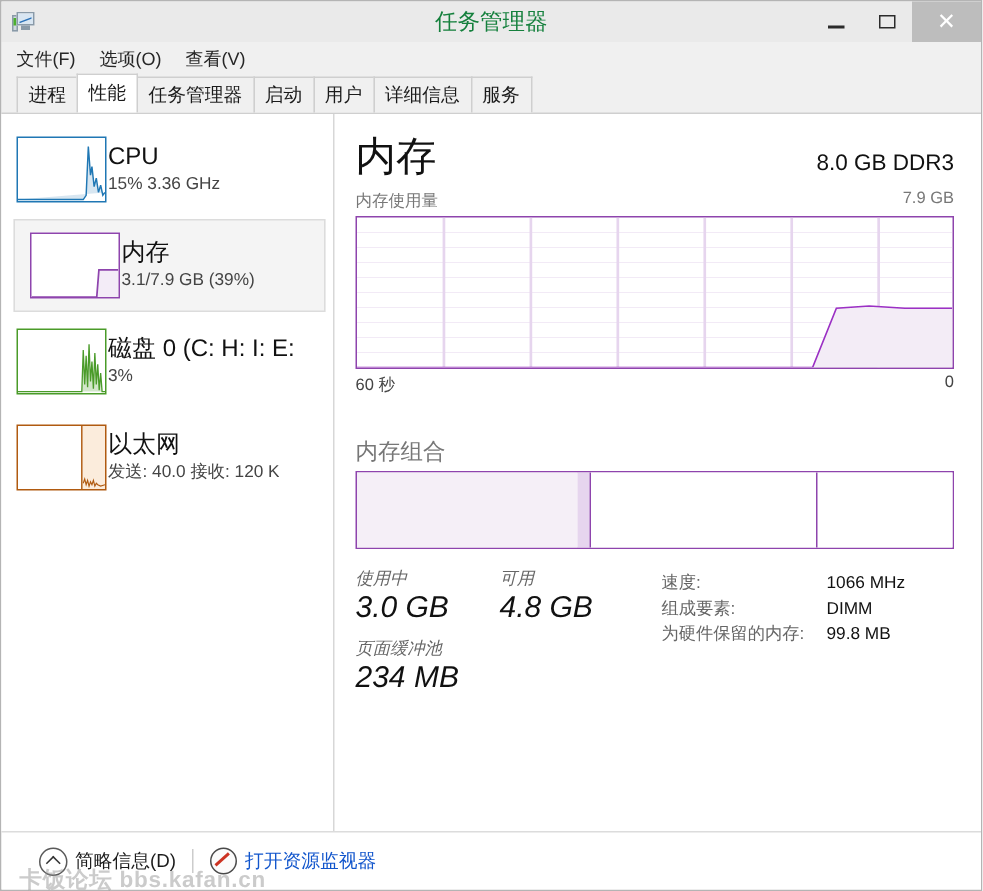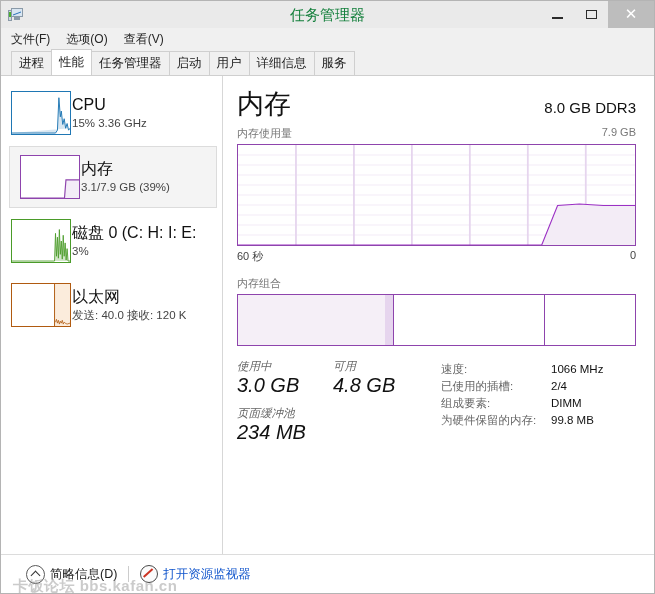--- a/index.html
+++ b/index.html
@@ -284,23 +284,23 @@
   }
   .graph-box svg { display: block; width: 100%; height: 100%; }
   .axis-labels {
     display: flex;
     justify-content: space-between;
     font-size: 11px;
     color: #444444;
     margin-top: 3px;
   }
   .comp-label {
-    font-size: 11px;
+    font-size: 15px;
     color: #777777;
-    margin-top: 12px;
+    margin-top: 28px;
     margin-bottom: 3px;
   }
   .comp-box {
     height: 52px;
     border: 1.5px solid #8e44ad;
     box-sizing: border-box;
     display: flex;
     background: #ffffff;
   }
   .comp-seg { height: 100%; box-sizing: border-box; }
@@ -583,24 +583,20 @@
           </div>
 
         </div>
 
         <div class="stats-right">
           <div class="kv">
             <span class="k">速度:</span>
             <span class="v">1066 MHz</span>
           </div>
           <div class="kv">
-            <span class="k">已使用的插槽:</span>
-            <span class="v">2/4</span>
-          </div>
-          <div class="kv">
             <span class="k">组成要素:</span>
             <span class="v">DIMM</span>
           </div>
           <div class="kv">
             <span class="k">为硬件保留的内存:</span>
             <span class="v">99.8 MB</span>
           </div>
         </div>
 
       </div>

